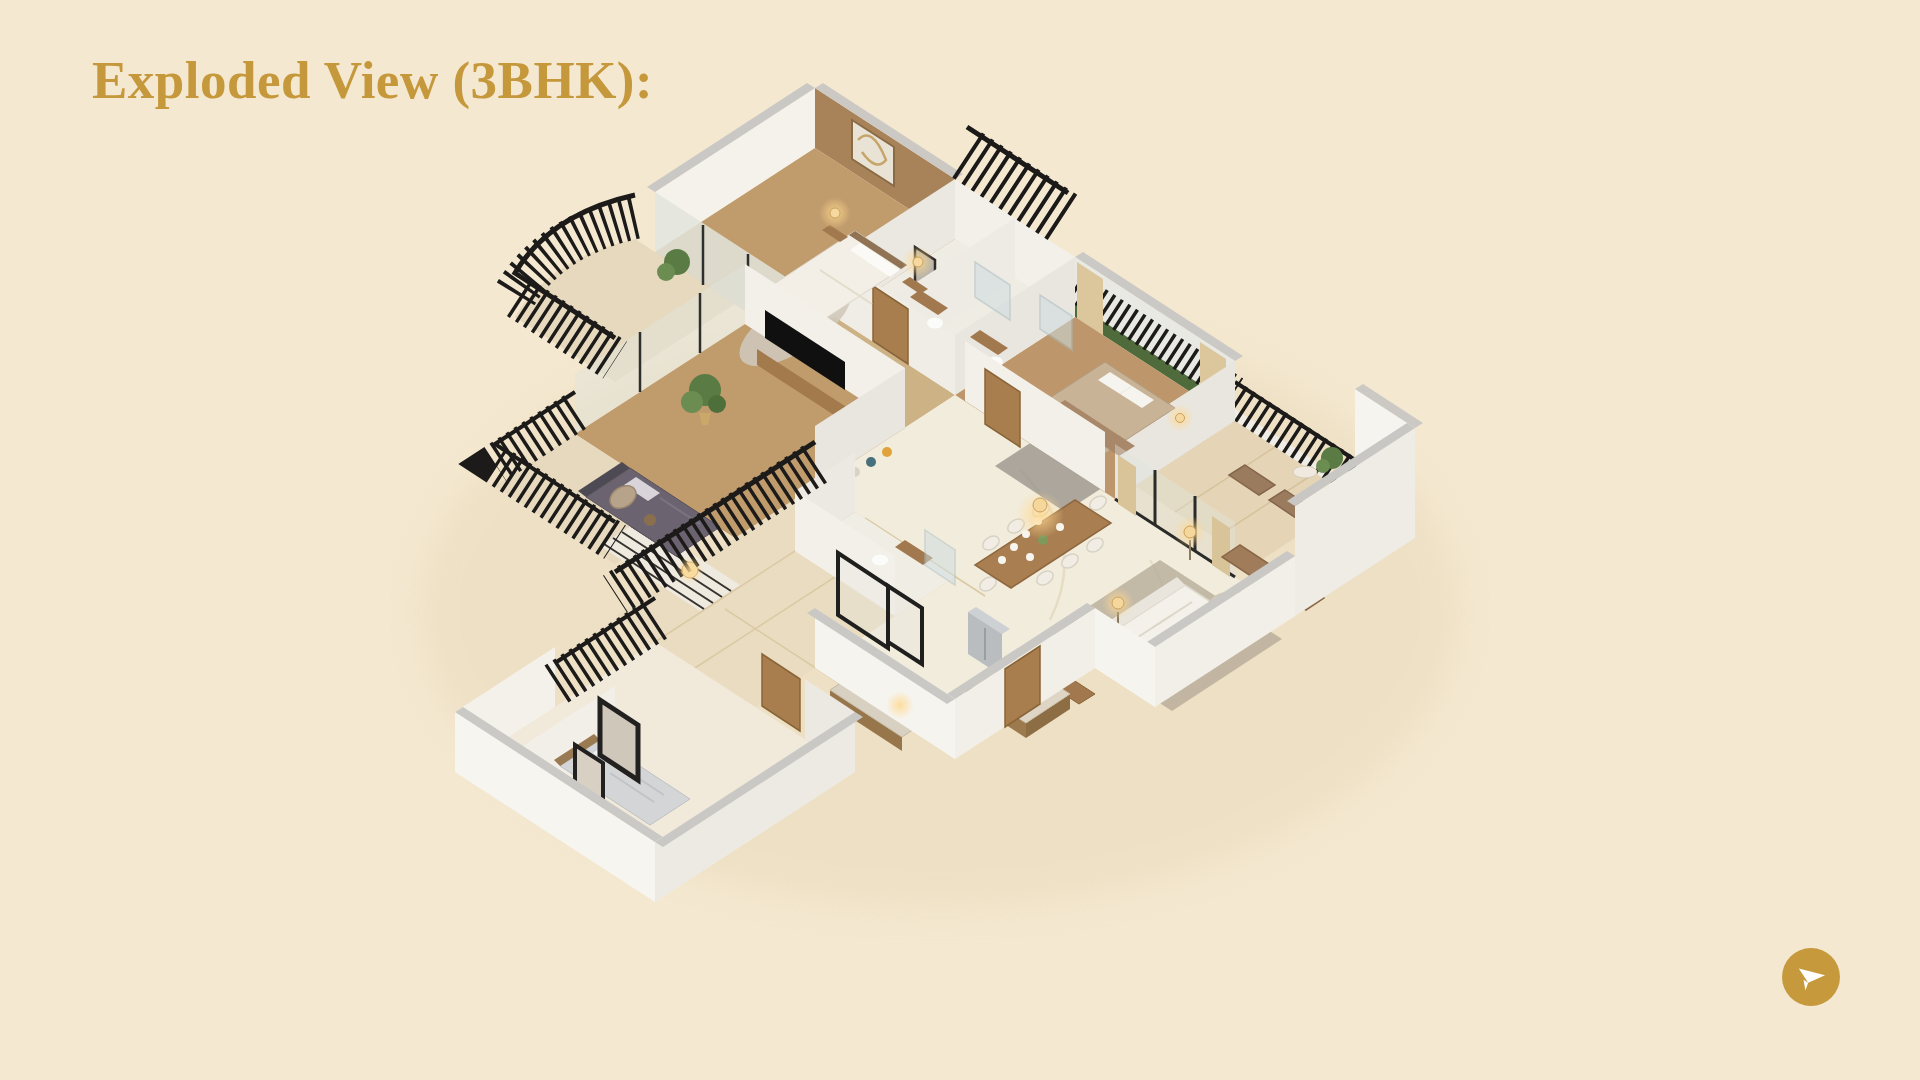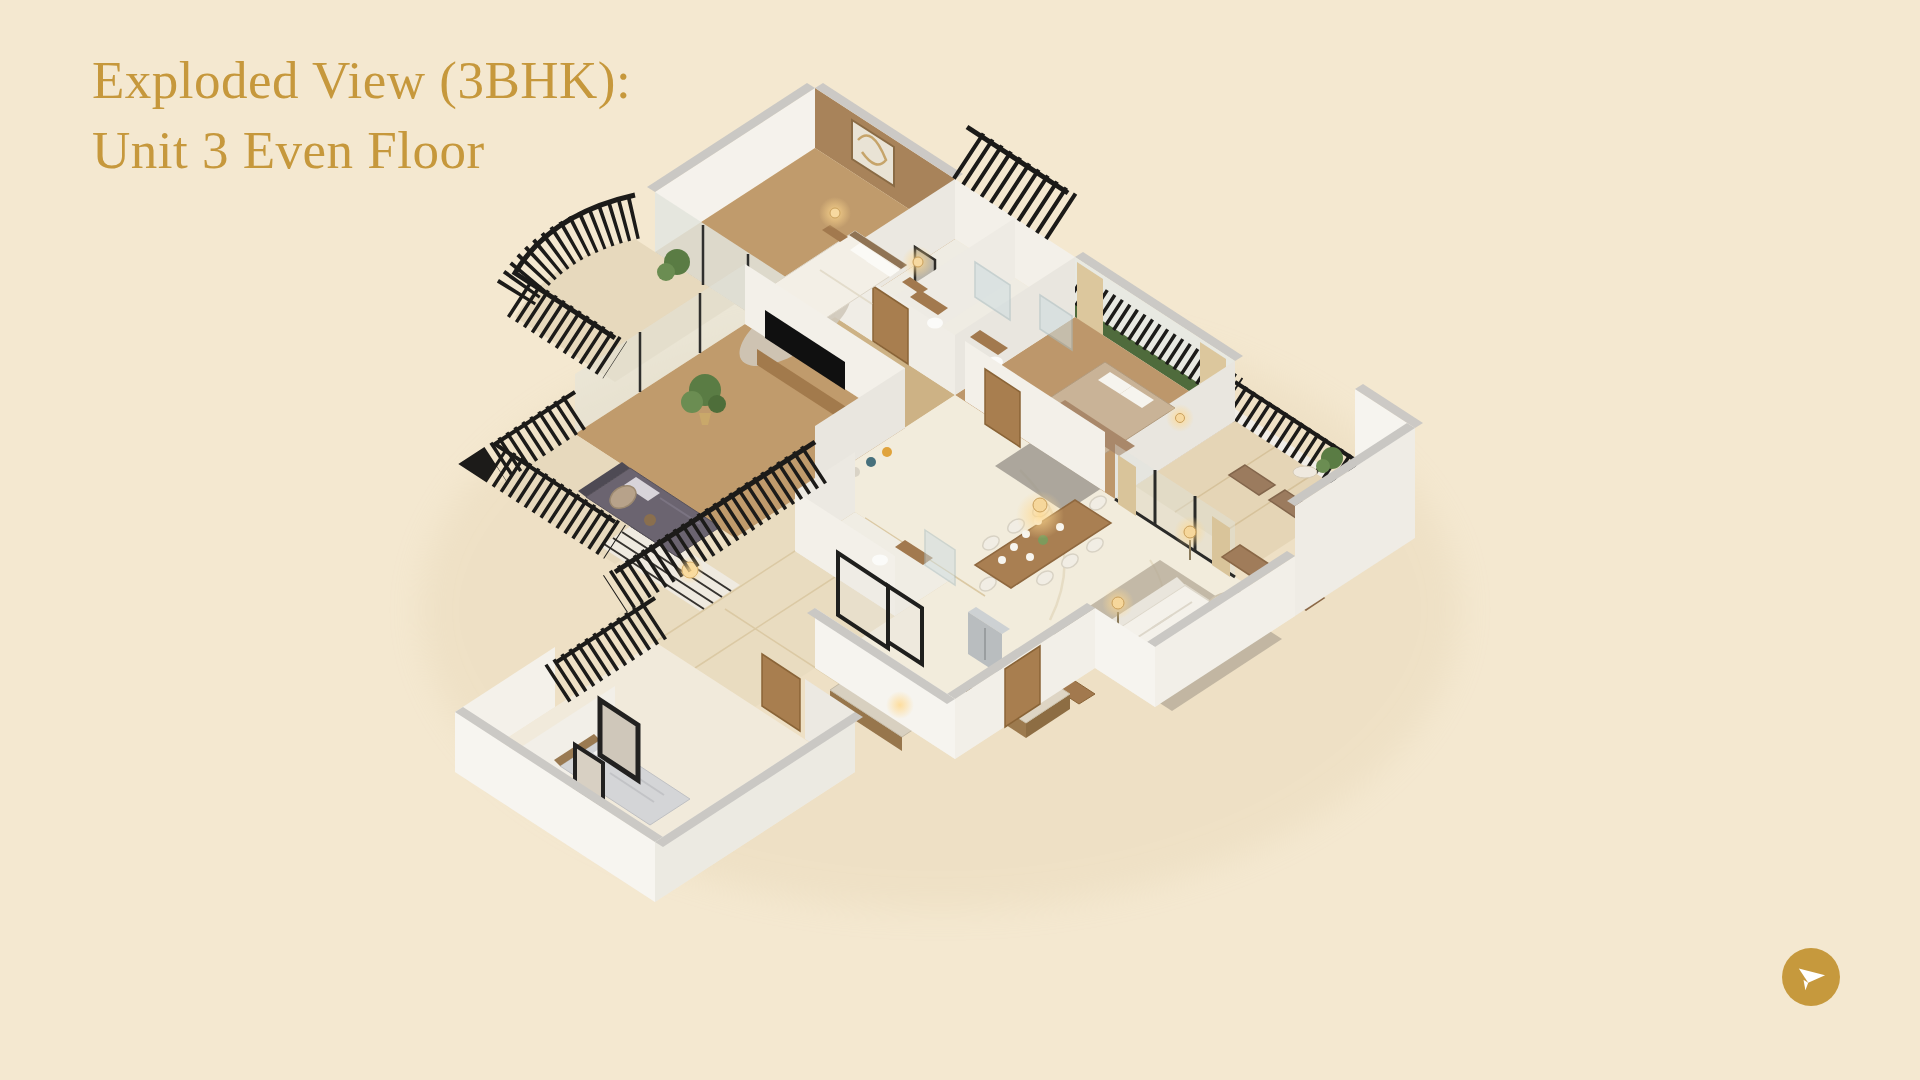--- a/index.html
+++ b/index.html
@@ -6,37 +6,36 @@
     --bg:#f4e8d0;
     --accent:#c6983c;
     --button-gold:#c6993d;
   }
   *{margin:0;padding:0;box-sizing:border-box;}
   html,body{width:1920px;height:1080px;overflow:hidden;}
   body{background:var(--bg);font-family:"Liberation Serif", serif;position:relative;}
   .title{
     position:absolute;left:92px;top:46px;
     color:var(--accent);
-    font-size:53px;line-height:1.32;font-weight:400;
+    font-size:53px;line-height:1.32;font-weight:700;
     letter-spacing:0.5px;
   }
   .plan-wrap{position:absolute;left:0;top:0;width:1920px;height:1080px;}
   .send-btn{
     position:absolute;left:1782px;top:948px;width:58px;height:58px;
     border-radius:50%;background:var(--button-gold);
     display:flex;align-items:center;justify-content:center;
     cursor:pointer;border:none;
   }
 </style>
 </head>
 <body>
 
 <header class="title">
   <div>Exploded View (3BHK):</div>
-  <div>Unit 3 Even Floor</div>
 </header>
 
 <div class="plan-wrap">
 <svg width="1920" height="1080" viewBox="0 0 1920 1080">
   <defs>
     <radialGradient id="glow">
       <stop offset="0" stop-color="#ffd98f" stop-opacity="0.85"></stop>
       <stop offset="1" stop-color="#ffd98f" stop-opacity="0"></stop>
     </radialGradient>
     <filter id="soft" x="-30%" y="-30%" width="160%" height="160%">

